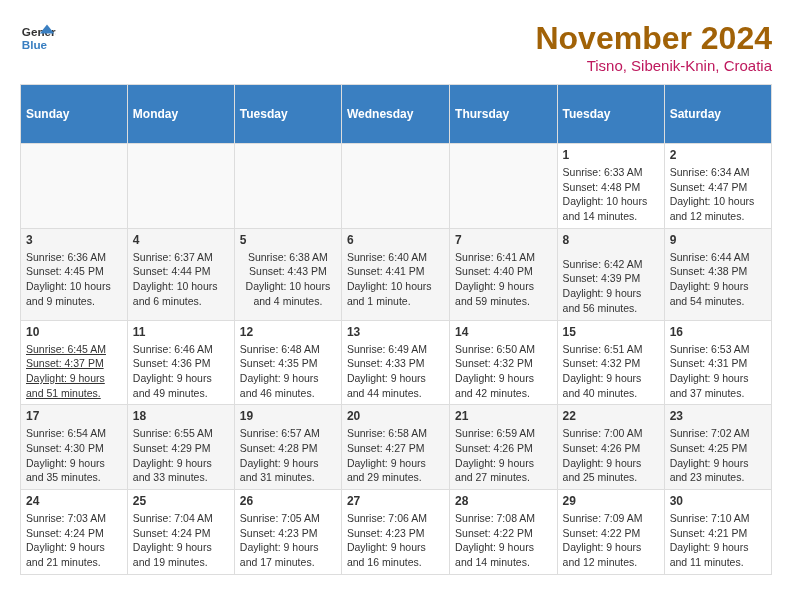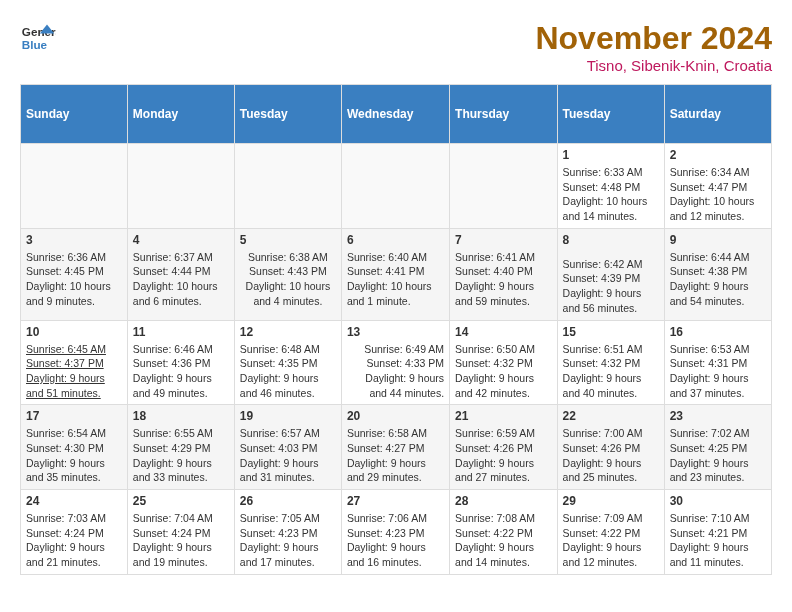--- a/index.html
+++ b/index.html
@@ -187,21 +187,21 @@
 Daylight: 9 hours and 49 minutes.</div>
         </td>
         <td>
           <div class="day-number">12</div>
           <div class="day-info" style="white-space: pre-line;">Sunrise: 6:48 AM
 Sunset: 4:35 PM
 Daylight: 9 hours and 46 minutes.</div>
         </td>
         <td>
           <div class="day-number">13</div>
-          <div class="day-info" style="white-space: pre-line; text-align: right;">Sunrise: 6:49 AM
+          <div class="day-info" style="white-space: pre-line;">Sunrise: 6:49 AM
 Sunset: 4:33 PM
 Daylight: 9 hours and 44 minutes.</div>
         </td>
         <td>
           <div class="day-number">14</div>
           <div class="day-info" style="white-space: pre-line;">Sunrise: 6:50 AM
 Sunset: 4:32 PM
 Daylight: 9 hours and 42 minutes.</div>
         </td>
         <td>
@@ -226,21 +226,21 @@
         </td>
         <td>
           <div class="day-number">18</div>
           <div class="day-info" style="white-space: pre-line;">Sunrise: 6:55 AM
 Sunset: 4:29 PM
 Daylight: 9 hours and 33 minutes.</div>
         </td>
         <td>
           <div class="day-number">19</div>
           <div class="day-info" style="white-space: pre-line;">Sunrise: 6:57 AM
-Sunset: 4:03 PM
+Sunset: 4:28 PM
 Daylight: 9 hours and 31 minutes.</div>
         </td>
         <td>
           <div class="day-number">20</div>
           <div class="day-info" style="white-space: pre-line;">Sunrise: 6:58 AM
 Sunset: 4:27 PM
 Daylight: 9 hours and 29 minutes.</div>
         </td>
         <td>
           <div class="day-number">21</div>

